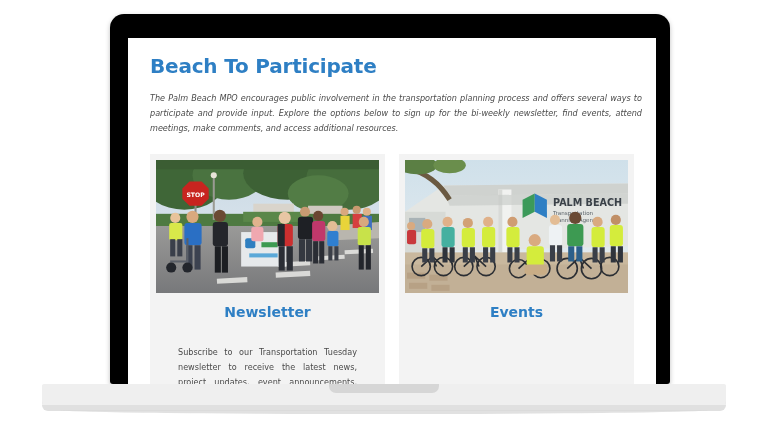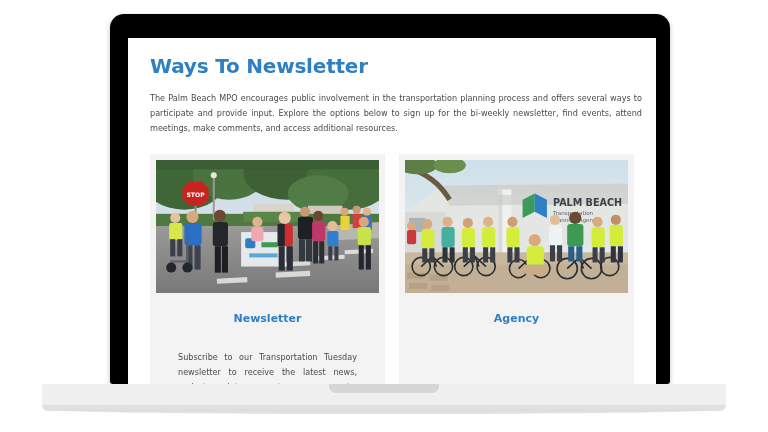--- a/index.html
+++ b/index.html
@@ -77,20 +77,21 @@
     line-height:1.2;
   }
 
   #intro-paragraph{
     margin:0;
     padding:13px 14px 0 22px;
     color:#4a4a4a;
     font-size:8.1px;
     line-height:1.85;
     text-align:justify;
+    font-style:italic;
   }
 
   #cards-row{
     display:flex;
     gap:14px;
     padding:18px 22px 0 22px;
     box-sizing:border-box;
   }
 
   .card{
@@ -104,25 +105,25 @@
   .card-photo{
     width:100%;
     height:133px;
     position:relative;
     overflow:hidden;
     background:#0369a1;
     display:block;
   }
 
   .card-title{
-    margin:8px;
+    margin:0;
     padding:11px 4px 0 4px;
     text-align:center;
     color:#2e7fc4;
-    font-size:11px;
+    font-size:14px;
     font-weight:bold;
   }
 
   .card-text{
     margin:16px;
     padding:9px 6px 0 6px;
     color:#4a4a4a;
     font-size:8.1px;
     line-height:1.85;
     text-align:justify;
@@ -134,21 +135,21 @@
 </head>
 <body>
 
 <div id="laptop-mockup">
 
   <div id="laptop-screen-bezel">
     <div id="laptop-screen-inner">
 
       <div id="page-content">
 
-        <h1 id="page-title">Ways To Newsletter</h1>
+        <h1 id="page-title">Beach To Participate</h1>
 
         <p id="intro-paragraph">The Palm Beach MPO encourages public involvement in the transportation planning process and offers several ways to participate and provide input. Explore the options below to sign up for the bi-weekly newsletter, find events, attend meetings, make comments, and access additional resources.</p>
 
         <div id="cards-row">
 
           <div class="card">
             <div class="card-photo">
               <svg class="photo-svg" viewBox="0 0 220 133" preserveAspectRatio="xMidYMid slice">
                 <defs>
                   <linearGradient id="skyL" x1="0" y1="0" x2="0" y2="1">
@@ -366,21 +367,21 @@
                   <circle cx="208" cy="60" r="5" fill="#c08f66"></circle>
                     <rect x="202" y="65" width="13" height="21" rx="3" fill="#d4ec3c"></rect>
                     <rect x="203" y="86" width="5" height="16" fill="#2f343c"></rect>
                     <rect x="210" y="86" width="5" height="16" fill="#2f343c"></rect>
 
                   <circle cx="6" cy="66" r="4" fill="#d9aa80"></circle>
                     <rect x="2" y="70" width="9" height="14" rx="2" fill="#c8383c"></rect>
                 </g>
               </svg>
             </div>
-            <h2 class="card-title">Agency</h2>
+            <h2 class="card-title">Events</h2>
           </div>
 
         </div>
       </div>
 
     </div>
   </div>
 
   <div id="laptop-base"></div>
   <div id="laptop-notch"></div>

